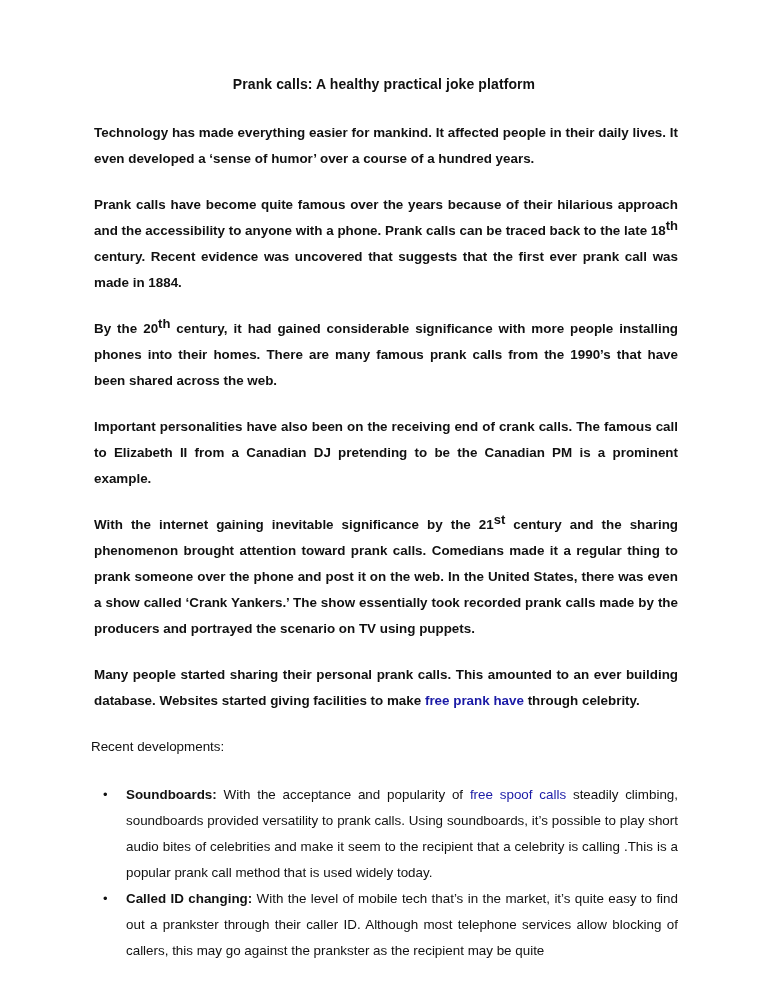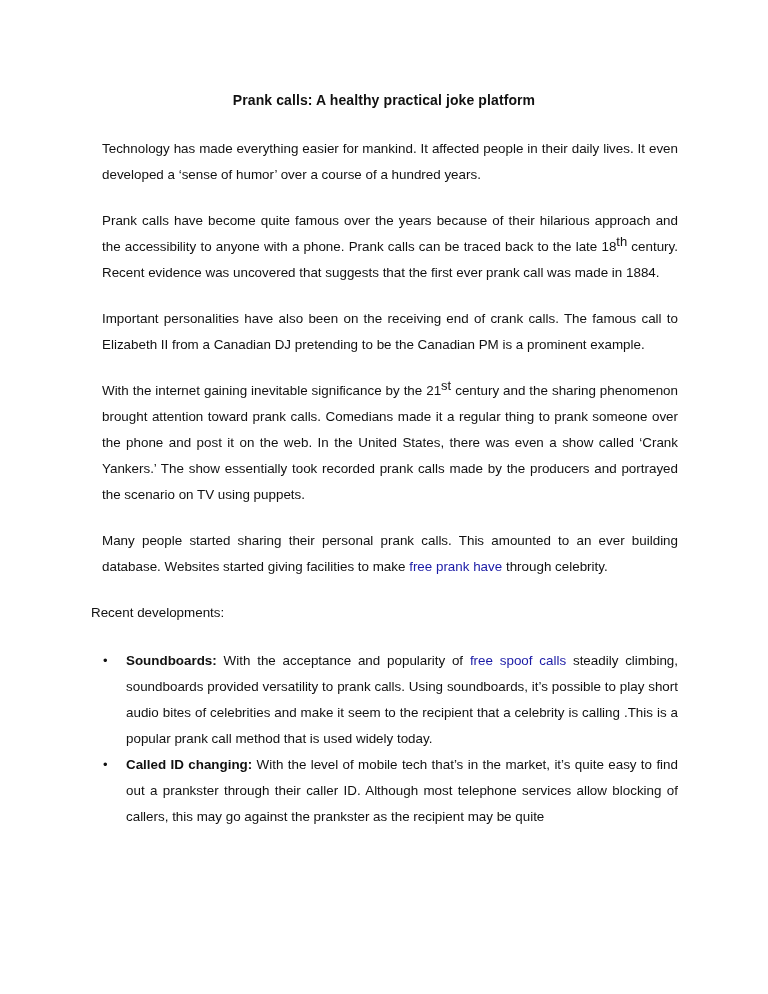--- a/index.html
+++ b/index.html
@@ -1,37 +1,38 @@
 <!DOCTYPE html>
 <html><head>
 <meta charset="utf-8">
 <style>
   html, body { margin: 0; padding: 0; background: #ffffff; }
   body { width: 768px; height: 994px; overflow: hidden; position: relative; font-family: "Liberation Sans", sans-serif; color: #111; }
-  .page { position: absolute; left: 90px; top: 88px; width: 588px; font-size: 13.4px; line-height: 26px; }
+  .page { position: absolute; left: 90px; top: 72px; width: 588px; font-size: 13.4px; line-height: 26px; }
   .title { text-align: center; font-weight: bold; font-size: 14px; margin: 0 0 24px 0; line-height: 24px; letter-spacing: 0.1px; }
-  .para { text-align: justify; margin: 0 0 20px 12px; }
+  .para { text-align: justify; margin: 0 0 20px 4px; font-weight: bold; }
   .para sup { font-size: 13px; line-height: 0; vertical-align: 5px; }
   .link { color: #1a1aa6; text-decoration: none; }
   .heading { font-weight: normal; margin: 0 0 22px 1px; }
   ul.bullets { list-style: none; margin: 0; padding: 0; }
   ul.bullets li { position: relative; padding-left: 36px; text-align: justify; margin: 0; }
   ul.bullets li .dot { position: absolute; left: 13px; top: 0; font-size: 13px; }
   ul.bullets li b { font-weight: bold; }
 </style>
 </head>
 <body>
 
 <div class="page">
   <div class="title">Prank calls: A healthy practical joke platform</div>
 
   <p class="para"><span>Technology has made everything easier for mankind. It affected people in their daily lives. It even developed a ‘sense of humor’ over a course of a hundred years.</span></p>
 
   <p class="para"><span>Prank calls have become quite famous over the years because of their hilarious approach and the accessibility to anyone with a phone. Prank calls can be traced back to the late 18</span><sup>th</sup><span> century. Recent evidence was uncovered that suggests that the first ever prank call was made in 1884.</span></p>
 
+  <p class="para"><span>By the 20</span><sup>th</sup><span> century, it had gained considerable significance with more people installing phones into their homes. There are many famous prank calls from the 1990’s that have been shared across the web.</span></p>
 
   <p class="para"><span>Important personalities have also been on the receiving end of crank calls. The famous call to Elizabeth II from a Canadian DJ pretending to be the Canadian PM is a prominent example.</span></p>
 
   <p class="para"><span>With the internet gaining inevitable significance by the 21</span><sup>st</sup><span> century and the sharing phenomenon brought attention toward prank calls. Comedians made it a regular thing to prank someone over the phone and post it on the web. In the United States, there was even a show called ‘Crank Yankers.’ The show essentially took recorded prank calls made by the producers and portrayed the scenario on TV using puppets.</span></p>
 
   <p class="para"><span>Many people started sharing their personal prank calls. This amounted to an ever building database. Websites started giving facilities to make </span><a class="link">free prank have</a><span> through celebrity.</span></p>
 
   <div class="heading">Recent developments:</div>
 
   <ul class="bullets">

